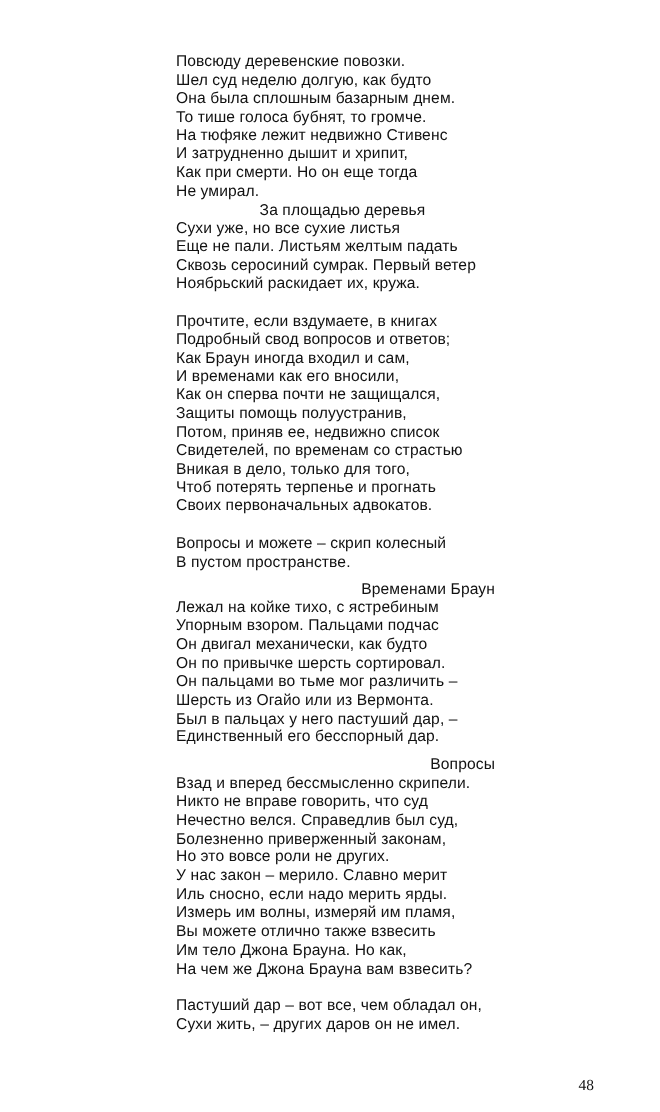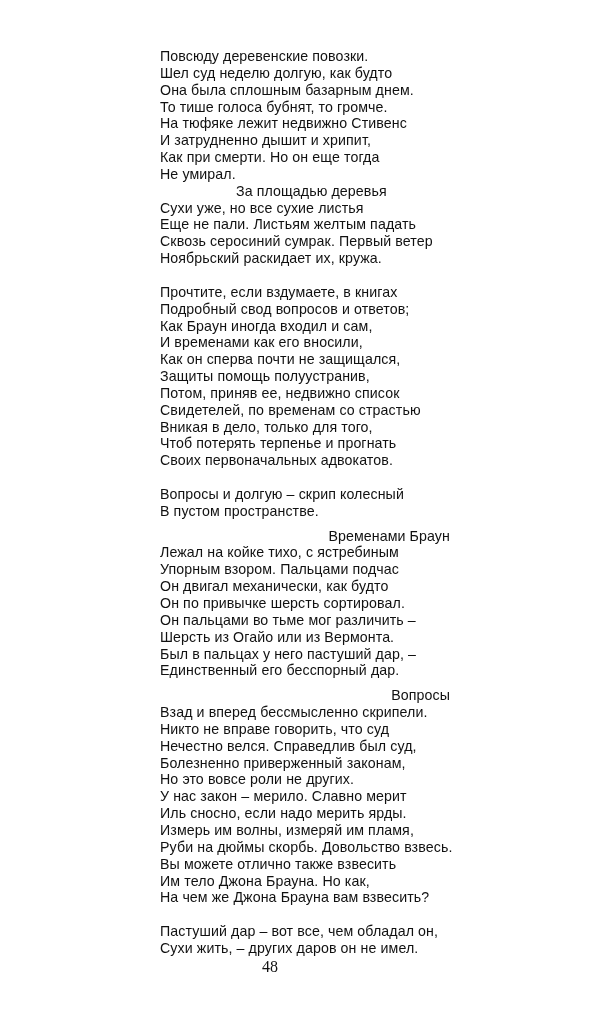--- a/index.html
+++ b/index.html
@@ -8,22 +8,22 @@
     position: absolute; left: 160px; top: 48px; width: 290px;
     font-family: Liberation Sans, sans-serif;
     font-size: 14.2px; line-height: 16.85px; color: #111;
     letter-spacing: 0.1px;
   }
   .line { white-space: nowrap; height: 16.85px; }
   .line.right { text-align: right; padding-right: 0; margin-top: 8px; }
   .line.indent { padding-left: 76px; }
   .gap { height: 16.85px; }
   .page-number {
-    position: absolute; left: 0; width: 540px; top: 958px; text-align: center;
-    font-family: "Liberation Serif", "DejaVu Serif", serif; font-size: 16px; color: #111;
+    position: absolute; left: 0; width: 540px; top: 980px; text-align: right;
+    font-family: "Liberation Serif", "DejaVu Serif", serif; font-size: 14px; color: #111;
   }
 </style>
 </head>
 <body>
 
 <div class="page" id="poem">
     <div class="stanza">
       <div class="line">Повсюду деревенские повозки.</div>
       <div class="line">Шел суд неделю долгую, как будто</div>
       <div class="line">Она была сплошным базарным днем.</div>
@@ -47,41 +47,40 @@
       <div class="line">Как он сперва почти не защищался,</div>
       <div class="line">Защиты помощь полуустранив,</div>
       <div class="line">Потом, приняв ее, недвижно список</div>
       <div class="line">Свидетелей, по временам со страстью</div>
       <div class="line">Вникая в дело, только для того,</div>
       <div class="line">Чтоб потерять терпенье и прогнать</div>
       <div class="line">Своих первоначальных адвокатов.</div>
     </div>
     <div class="gap"></div>
     <div class="stanza">
-      <div class="line">Вопросы и   долгую – скрип колесный</div>
+      <div class="line">Вопросы и   можете – скрип колесный</div>
       <div class="line">В пустом пространстве.</div>
       <div class="line right">Временами Браун</div>
       <div class="line">Лежал на койке тихо, с ястребиным</div>
       <div class="line">Упорным взором. Пальцами подчас</div>
       <div class="line">Он двигал механически, как будто</div>
       <div class="line">Он по привычке шерсть сортировал.</div>
       <div class="line">Он пальцами во тьме мог различить –</div>
       <div class="line">Шерсть из Огайо или из Вермонта.</div>
       <div class="line">Был в пальцах у него пастуший дар, –</div>
       <div class="line">Единственный его бесспорный дар.</div>
       <div class="line right">Вопросы</div>
       <div class="line">Взад и вперед бессмысленно скрипели.</div>
       <div class="line">Никто не вправе говорить, что суд</div>
       <div class="line">Нечестно велся. Справедлив был суд,</div>
       <div class="line">Болезненно приверженный законам,</div>
       <div class="line">Но это вовсе роли не других.</div>
       <div class="line">У нас закон – мерило. Славно мерит</div>
       <div class="line">Иль сносно, если надо мерить ярды.</div>
       <div class="line">Измерь им волны, измеряй им пламя,</div>
-      <div class="line">Руби на дюймы скорбь. Довольство взвесь.</div>
       <div class="line">Вы можете отлично также взвесить</div>
       <div class="line">Им тело Джона Брауна. Но как,</div>
       <div class="line">На чем же Джона Брауна вам взвесить?</div>
     </div>
     <div class="gap"></div>
     <div class="stanza">
       <div class="line">Пастуший дар – вот все, чем обладал он,</div>
       <div class="line">Сухи жить, – других даров он не имел.</div>
     </div>
   </div>

